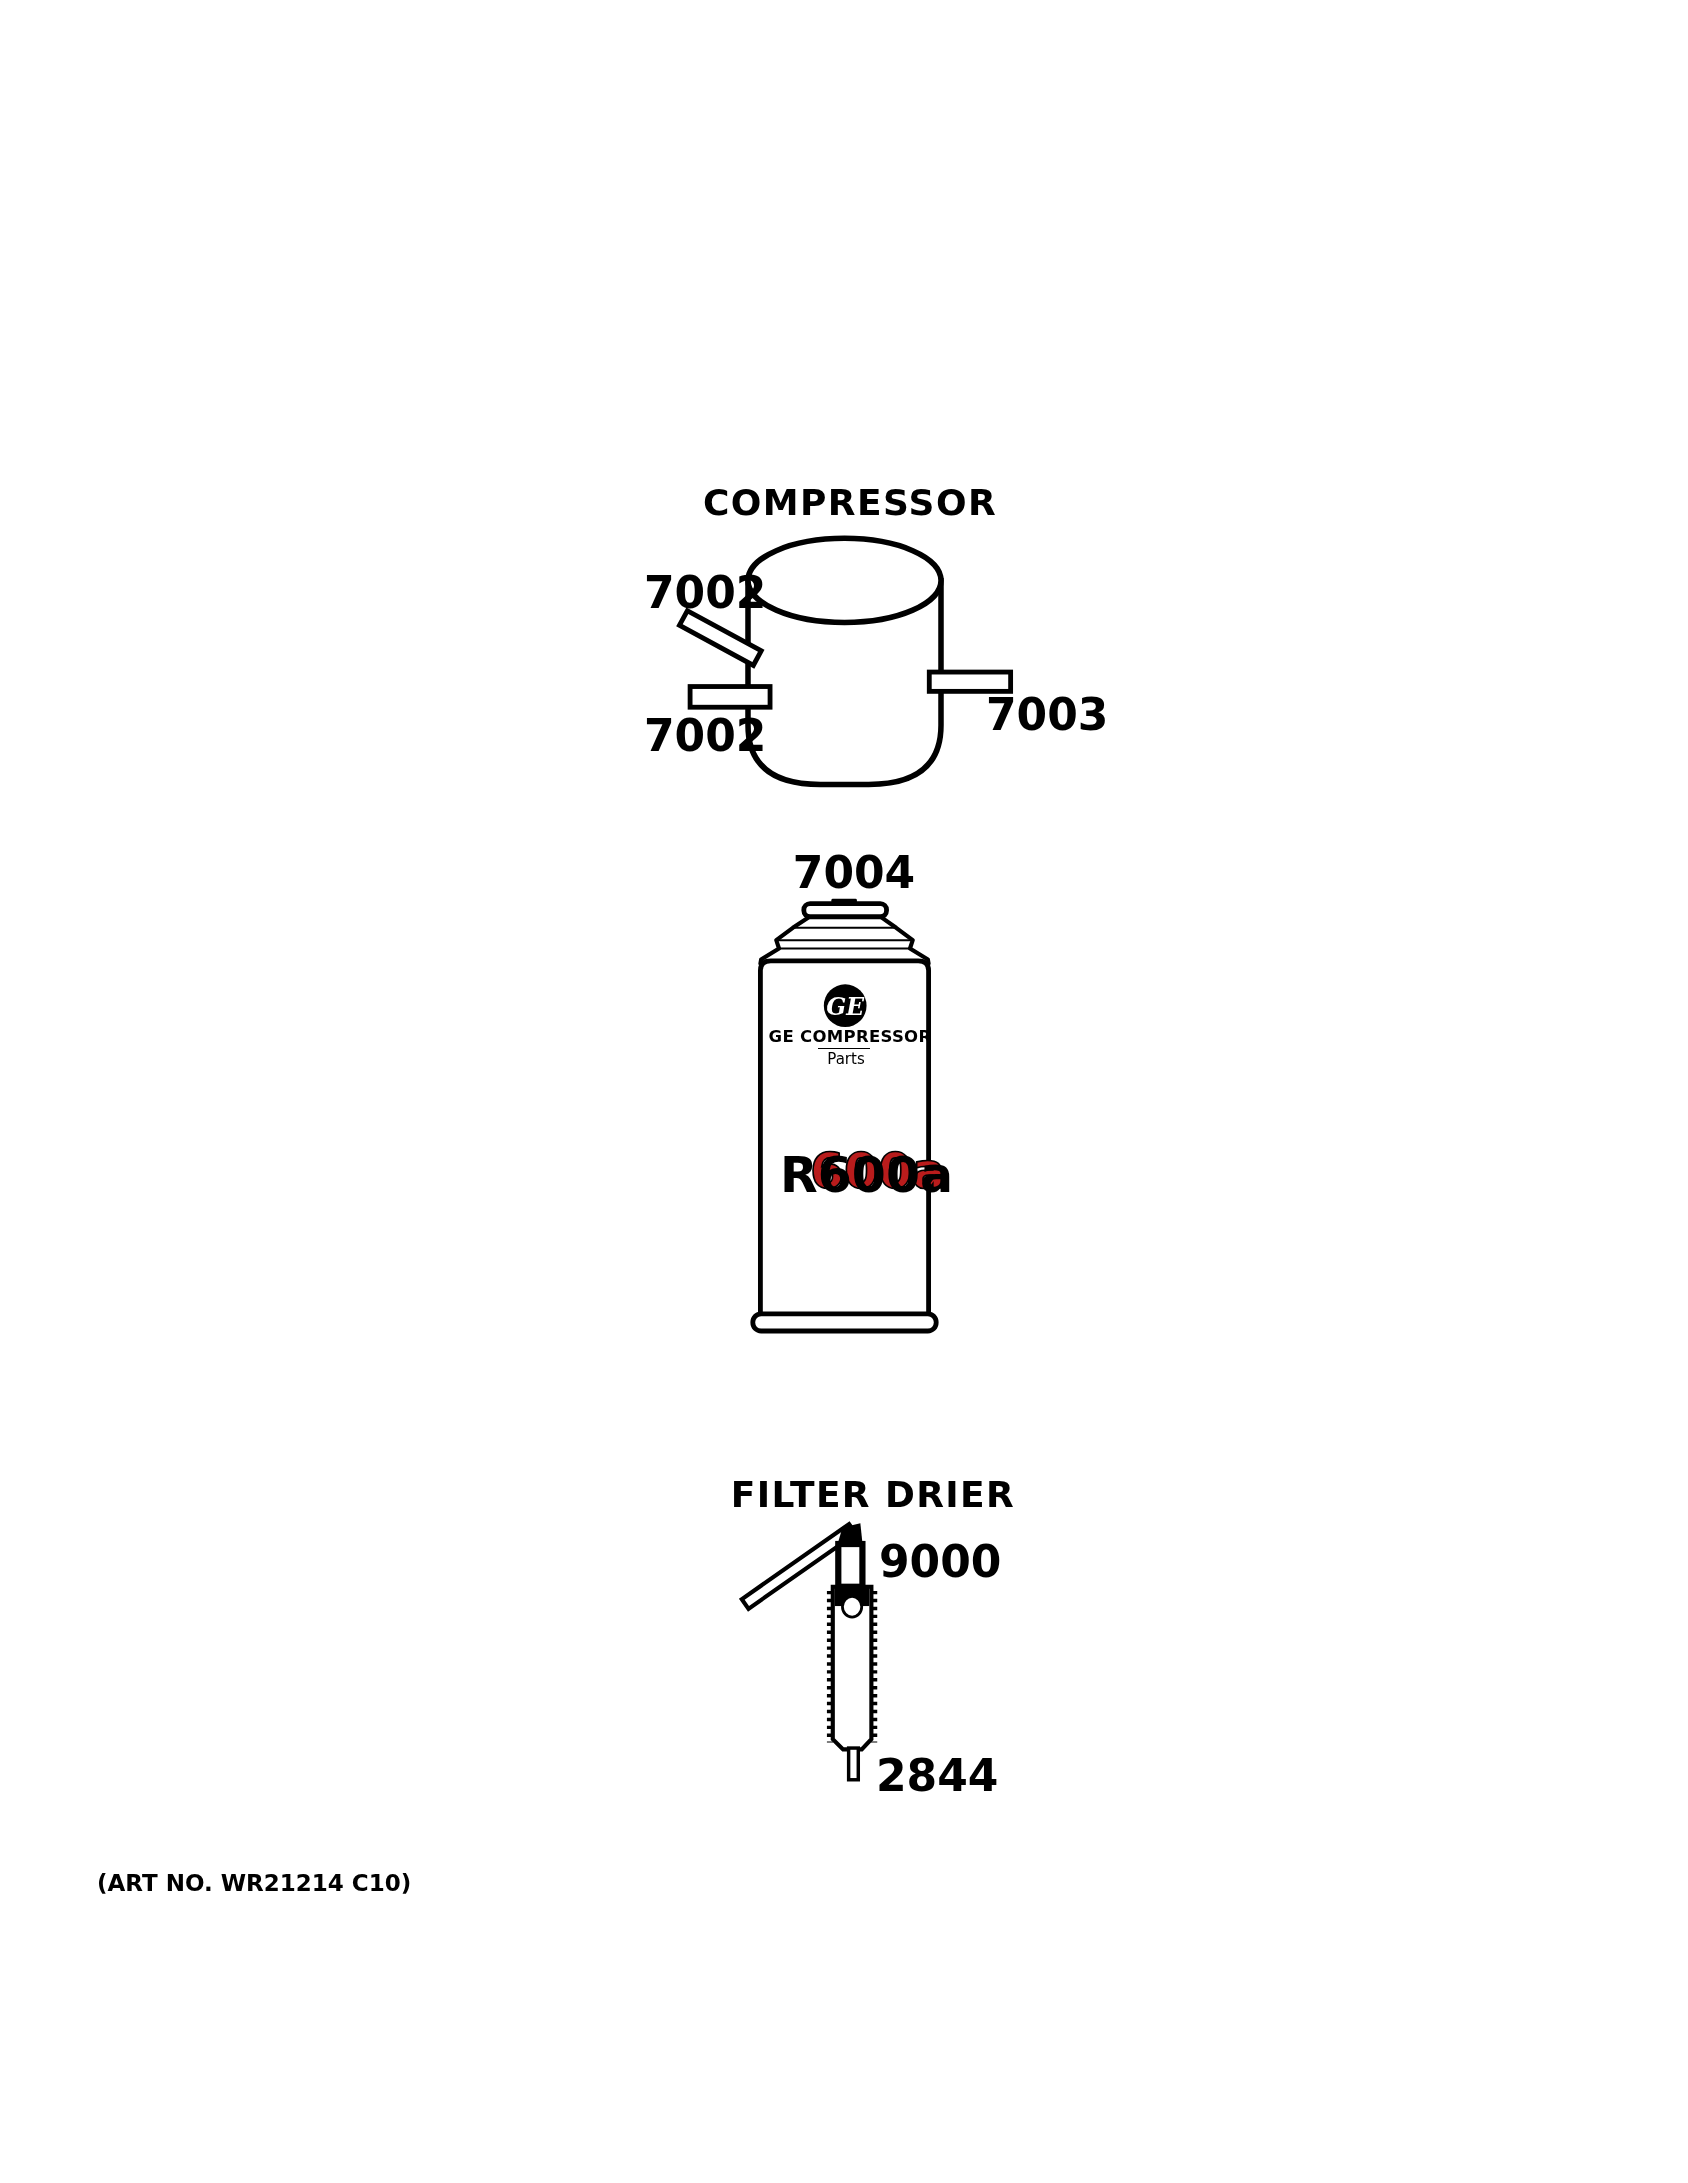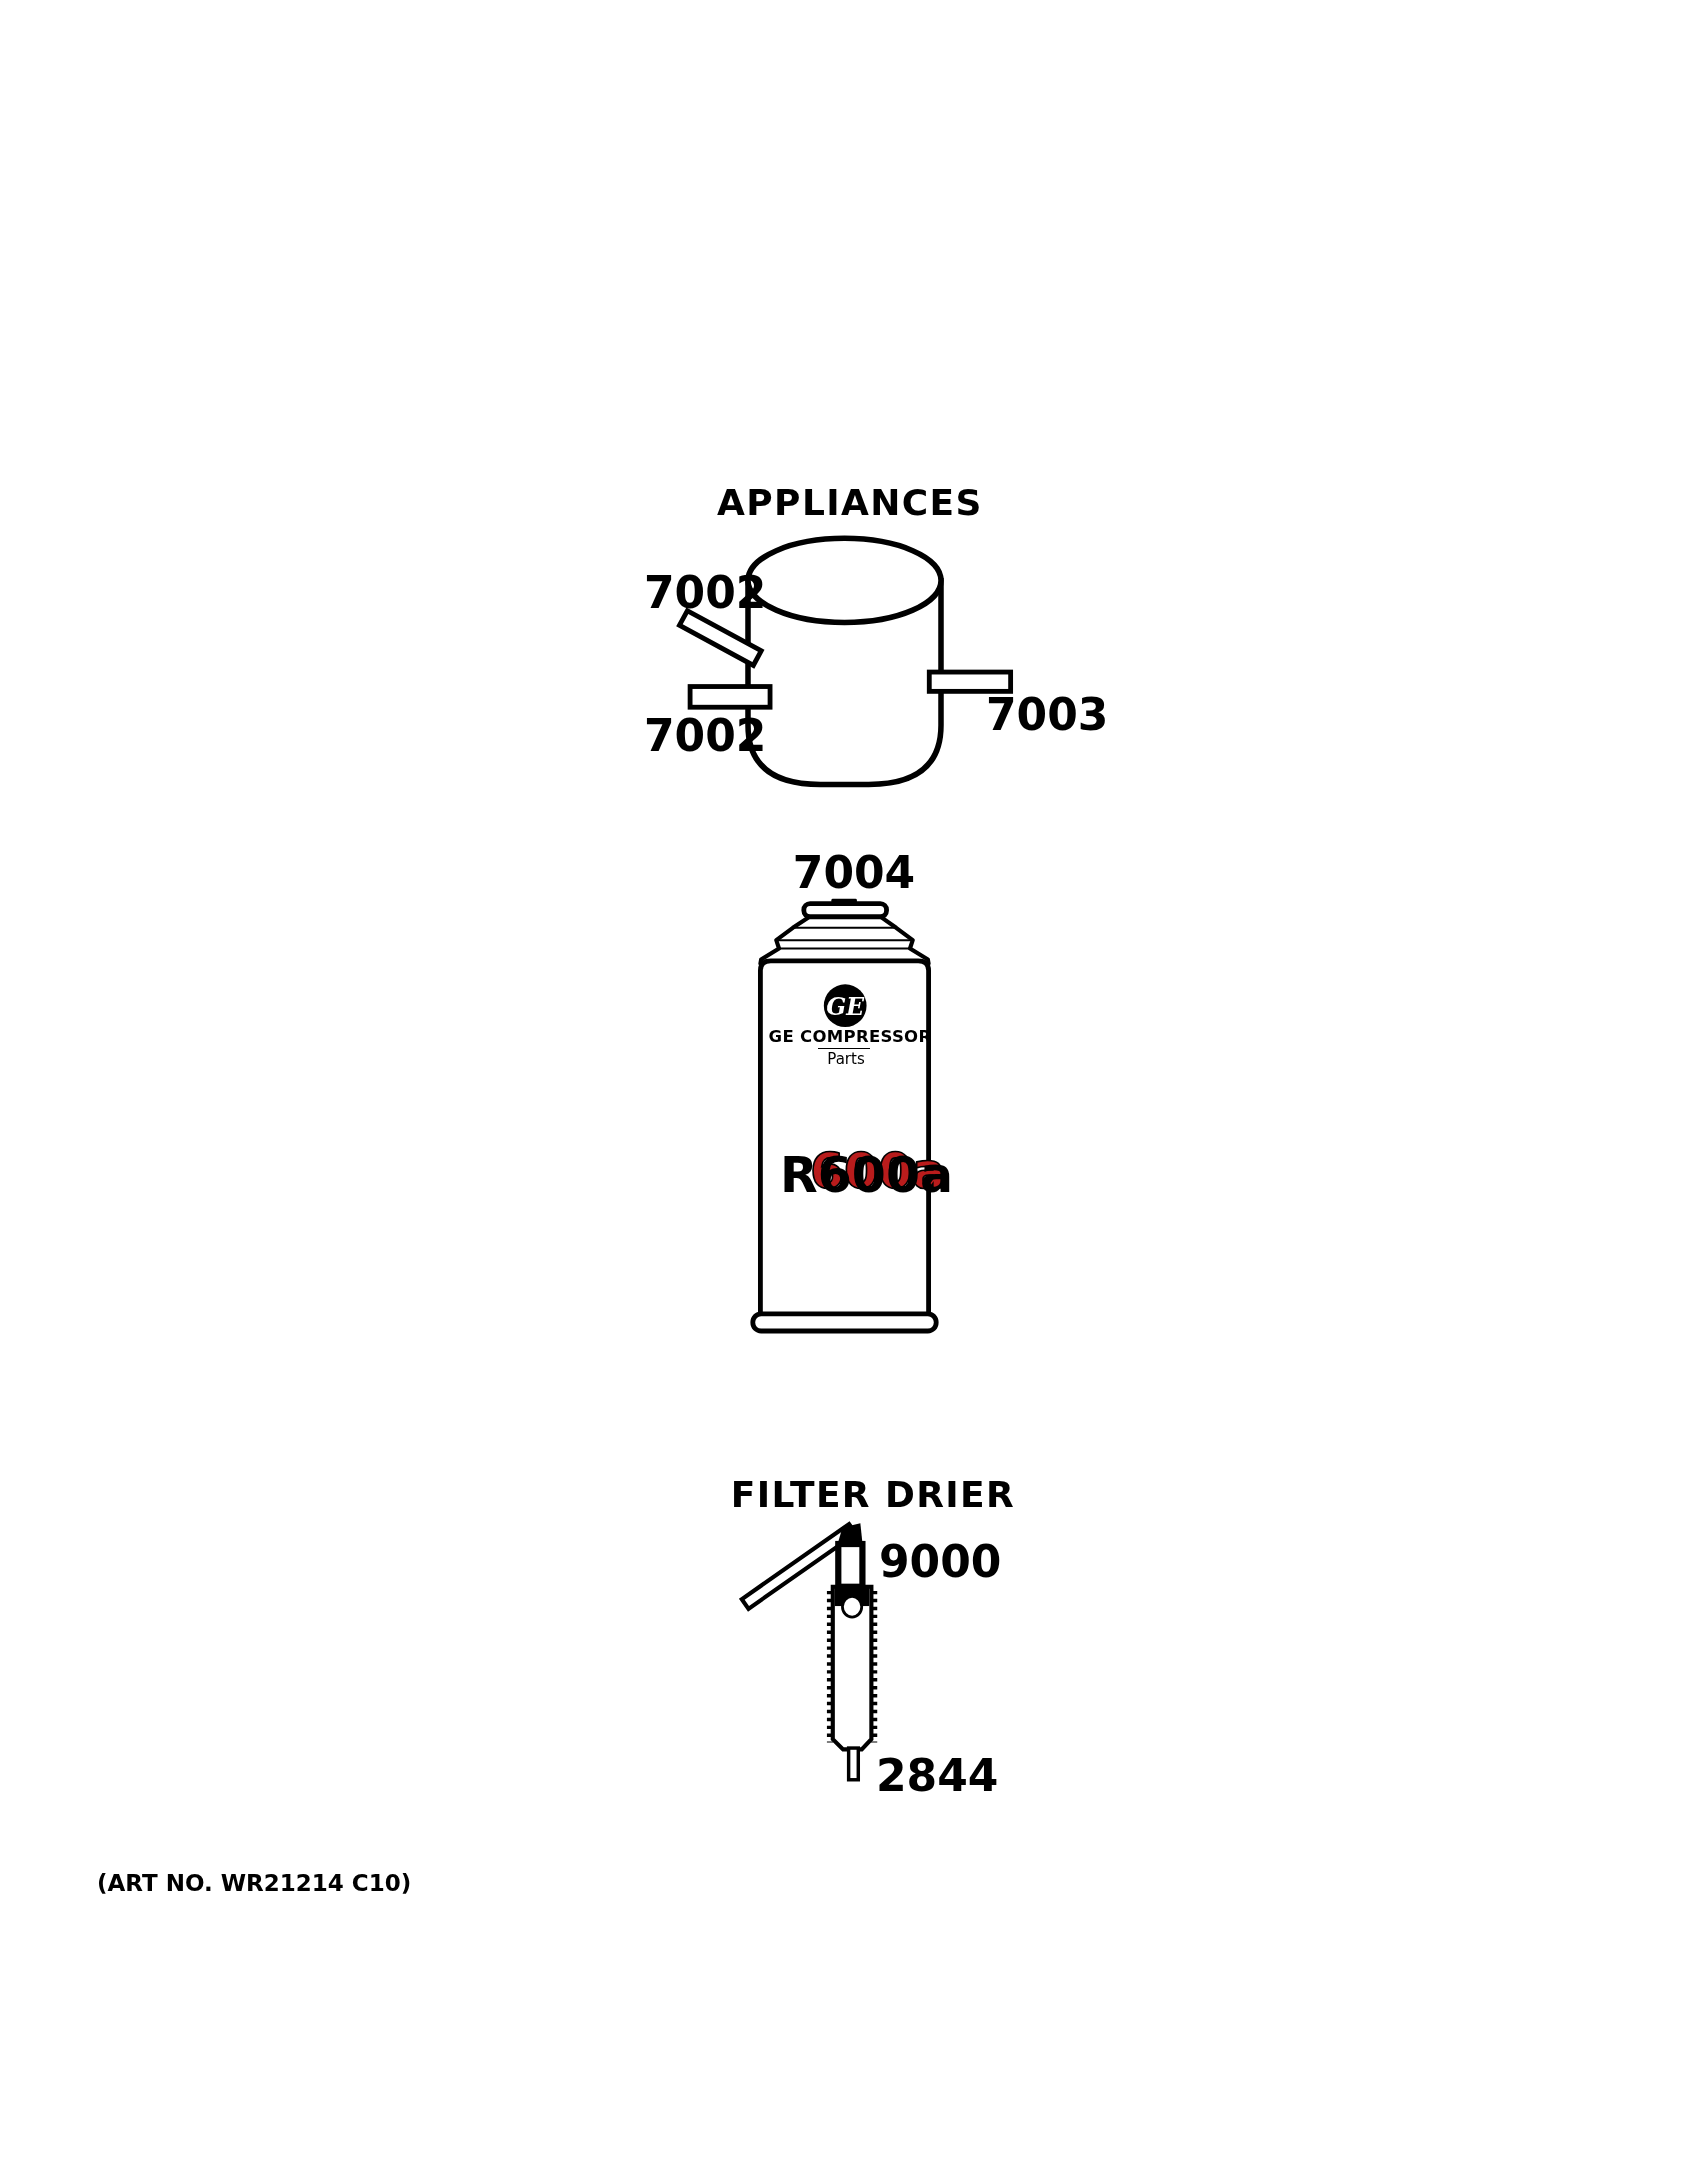--- a/index.html
+++ b/index.html
@@ -61,21 +61,21 @@
       <rect x="1216" y="2240" width="35" height="62" stroke-width="9"></rect>
       <line x1="1204" y1="2308" x2="1204" y2="2528" stroke-width="9" stroke-dasharray="5 6.5"></line>
       <line x1="1268" y1="2308" x2="1268" y2="2528" stroke-width="9" stroke-dasharray="5 6.5"></line>
       <path d="M1208,2302 L1208,2523 L1223,2538 L1250,2538 L1264,2523 L1264,2302 Z" stroke-width="6"></path>
       <rect x="1211" y="2302" width="50" height="28" fill="#000" stroke="none"></rect>
       <ellipse cx="1236" cy="2331" rx="14" ry="15" stroke-width="4"></ellipse>
       <rect x="1231" y="2536" width="14" height="46" stroke-width="5"></rect>
     </g>
   </svg>
 
-  <div class="txt title cx" style="left:850px;top:485px;">APPLIANCES</div>
+  <div class="txt title cx" style="left:850px;top:485px;">COMPRESSOR</div>
   <div class="txt callout" style="left:644px;top:571px;">7002</div>
   <div class="txt callout" style="left:644px;top:714px;">7002</div>
   <div class="txt callout" style="left:986px;top:693px;">7003</div>
 
   <div class="txt callout cx" style="left:854px;top:851px;">7004</div>
   <div class="txt brand cx" style="left:850px;top:1029px;">GE COMPRESSOR</div>
   <div class="underline-bar" style="left:818px;top:1048px;width:52px;"></div>
   <div class="txt brand-sub cx" style="left:846px;top:1052px;">Parts</div>
   <div class="txt rtype" style="left:780px;top:1151px;">
     <span class="ghost">600a</span>

